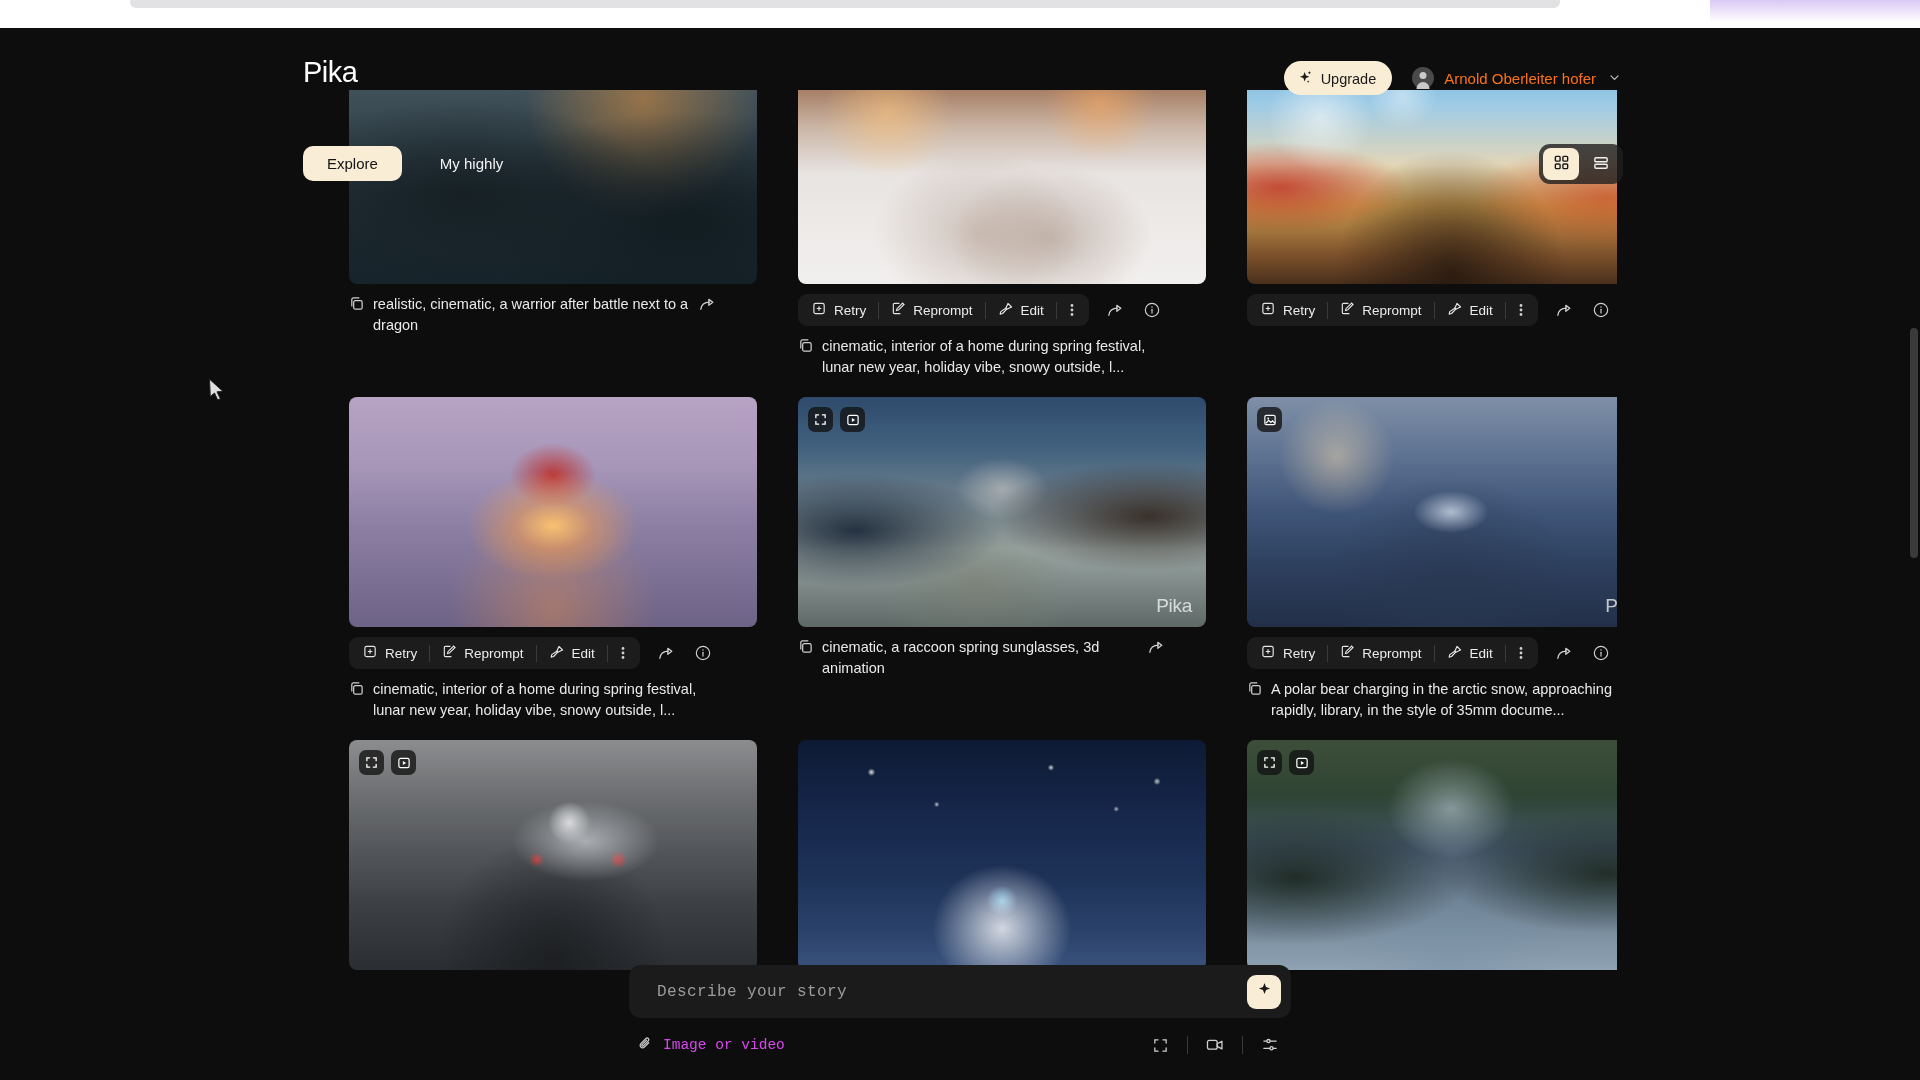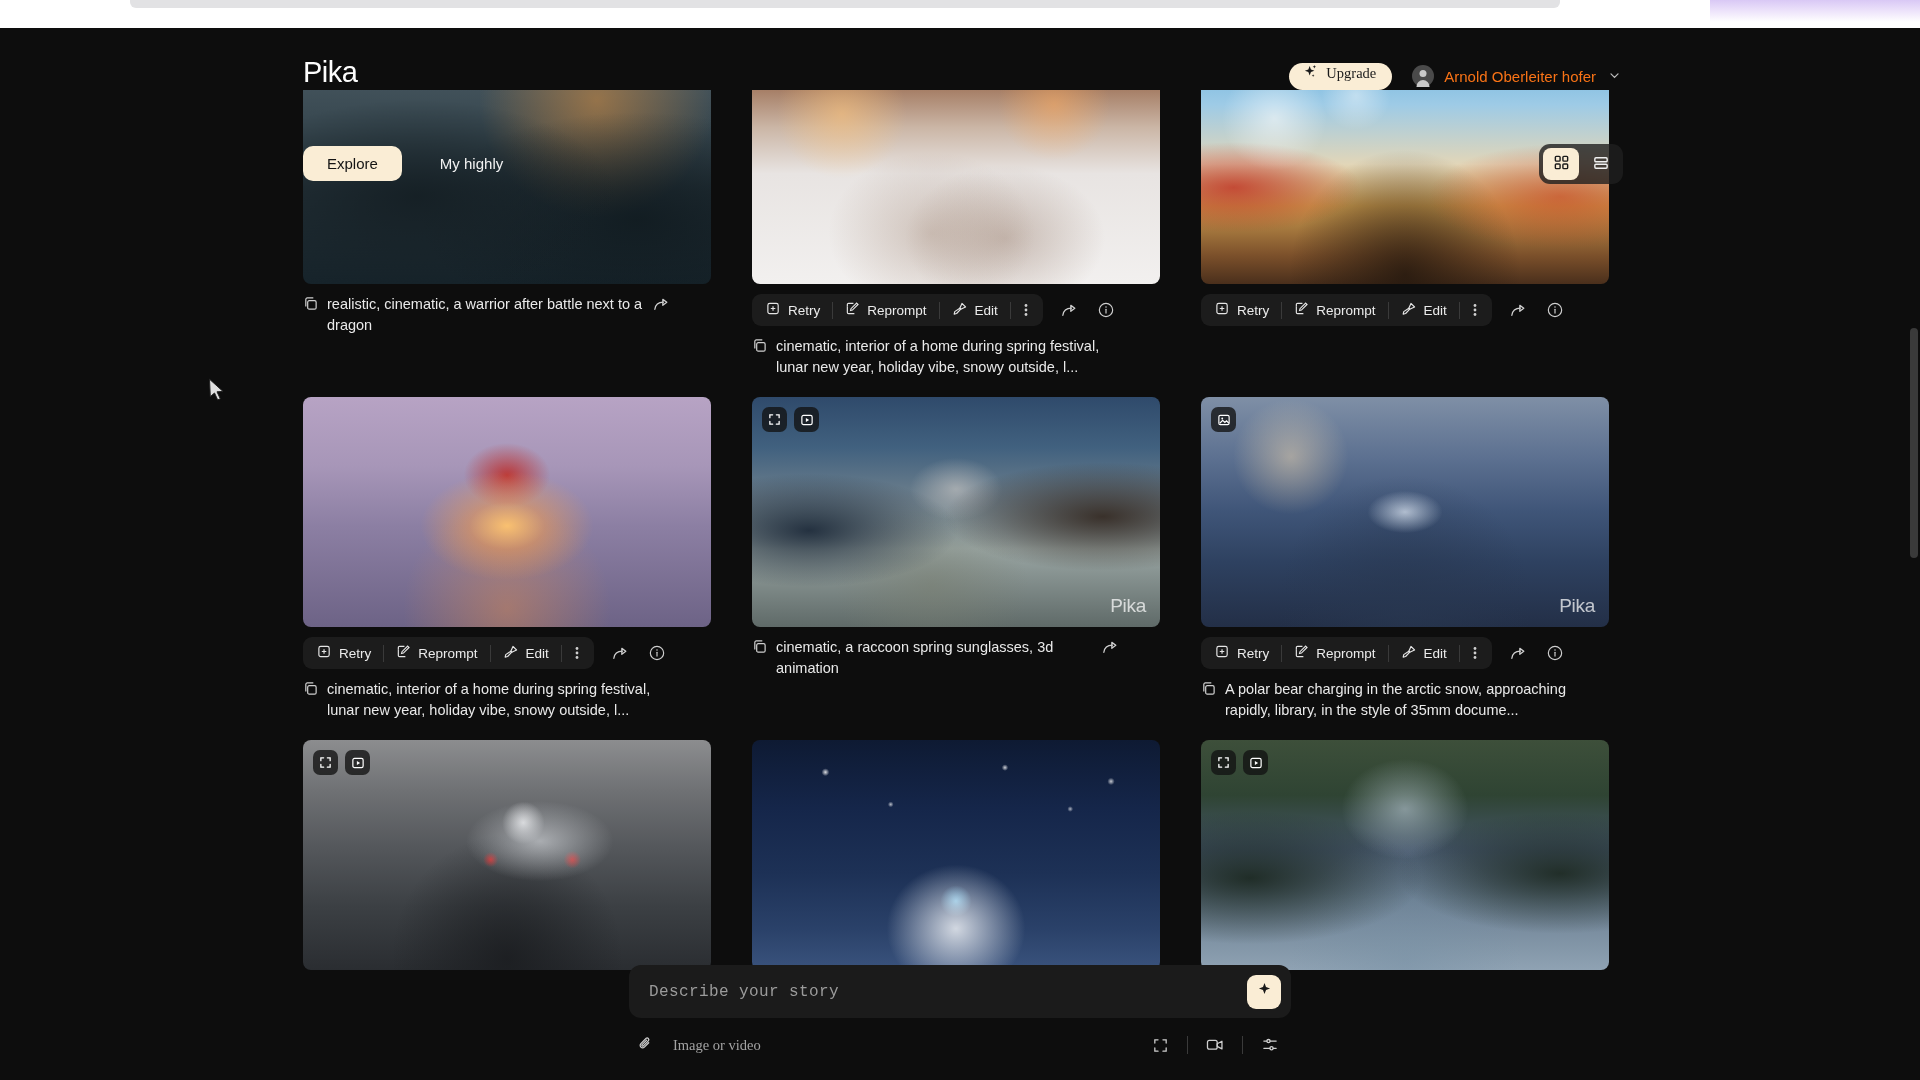--- a/index.html
+++ b/index.html
@@ -50,22 +50,22 @@
     transform: translateY(-50%);
   }
   .header-right {
     position: absolute; right: 295px; top: 33px;
     display: flex; align-items: center; gap: 16px;
   }
   .upgrade-btn {
     display: flex; align-items: center; gap: 8px;
     background: #faedd5; color: #1a1a1a;
     border: none; border-radius: 20px;
-    padding: 1px 16px 7px 13px;
-    font-size: 14.5px; font-family: Liberation Serif, serif;
+    padding: 9px 16px 7px 13px;
+    font-size: 14.5px; font-family: Liberation Sans, sans-serif;
     cursor: pointer;
   }
   .spark { font-size: 15px; line-height: 1; }
   .user-chip {
     display: flex; align-items: center; gap: 10px;
     color: #f97316; font-size: 15px; cursor: pointer;
     padding: 4px 4px;
   }
   .avatar {
     width: 22px; height: 22px; border-radius: 50%;
@@ -118,21 +118,21 @@
     overflow: hidden;
   }
   .grid {
     position: absolute; top: -36px; left: 0;
     width: 1314px;
     display: grid;
     grid-template-columns: repeat(3, 408px);
     column-gap: 41px;
     row-gap: 20px;
   }
-  .card { position: relative; width: 372px; }
+  .card { position: relative; width: 372px; margin-left: 46px; }
 
   .media {
     position: relative; width: 408px; height: 230px;
     border-radius: 8px; overflow: hidden;
     background: #1a1a1a;
   }
 
   .overlay-icons {
     position: absolute; top: 10px; left: 10px;
     display: flex; gap: 7px; z-index: 6;
@@ -197,44 +197,44 @@
 
   
   .composer {
     position: absolute; left: 50%; transform: translateX(-50%);
     bottom: 22px; width: 662px; z-index: 50;
   }
   .composer-box {
     width: 662px; height: 53px;
     background: #1b1b1b; border-radius: 12px;
     display: flex; align-items: center;
-    padding: 0 10px 0 20px;
+    padding: 0 10px 0 28px;
   }
   .composer-input {
     flex: 1; background: transparent; border: none; outline: none;
     color: #d6d6d6; font-size: 16px;
     font-family: "Liberation Mono", monospace;
     letter-spacing: 0.4px;
   }
   .composer-input::placeholder { color: #9b9b9b; }
   .gen-btn {
     width: 34px; height: 34px; border-radius: 9px;
     background: #faedd5; border: none; cursor: pointer;
     display: flex; align-items: center; justify-content: center;
     font-size: 16px; color: #1a1a1a;
   }
   .composer-bar {
     display: flex; align-items: center; justify-content: space-between;
     margin-top: 14px; padding: 0 8px;
   }
   .attach {
-    display: flex; align-items: center; gap: 19px;
-    color: #a3a3a3; font-size: 14.5px; cursor: pointer;
+    display: flex; align-items: center; gap: 9px;
+    color: #d946ef; font-size: 14.5px; cursor: pointer;
     background: transparent; border: none;
-    font-family: Liberation Serif, serif;
+    font-family: Liberation Mono, monospace;
   }
   .tool-row { display: flex; align-items: center; gap: 14px; }
   .tool-div { width: 1px; height: 18px; background: #3a3a3a; }
   .tool-btn {
     width: 26px; height: 26px; display:flex; align-items:center;
     justify-content:center; cursor:pointer;
     background: transparent; border:none;
   }
 
   

